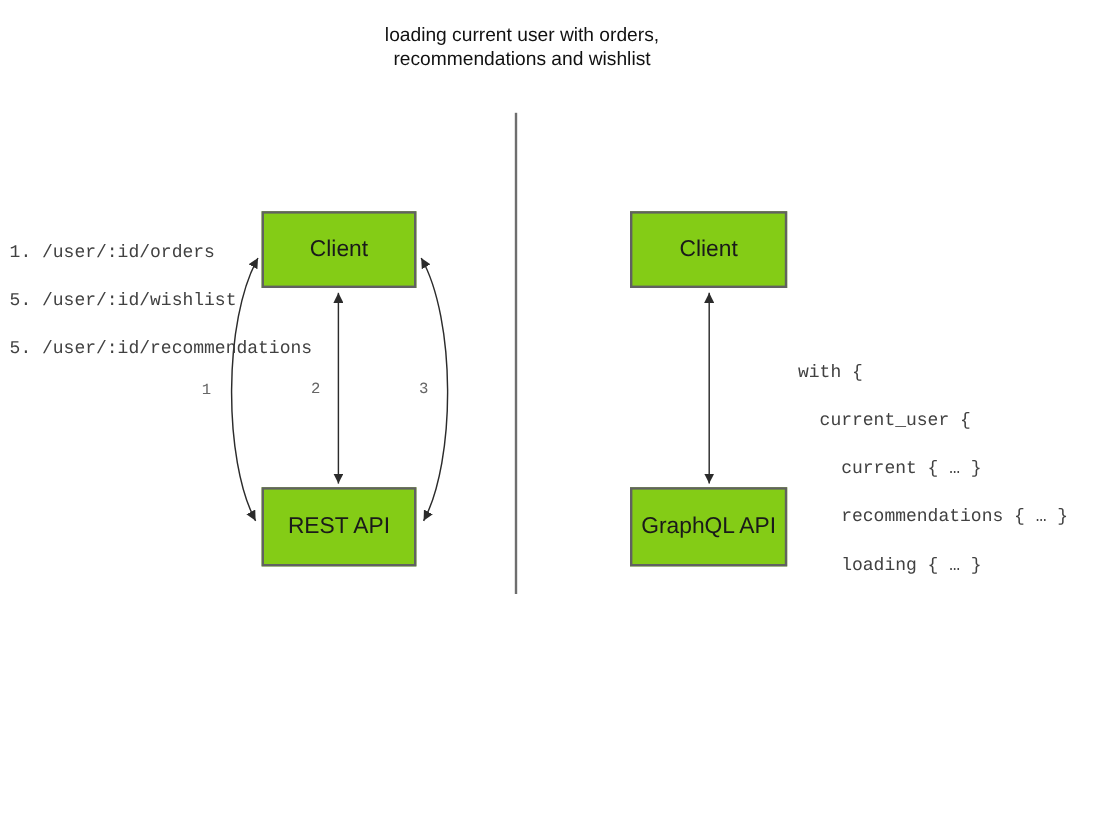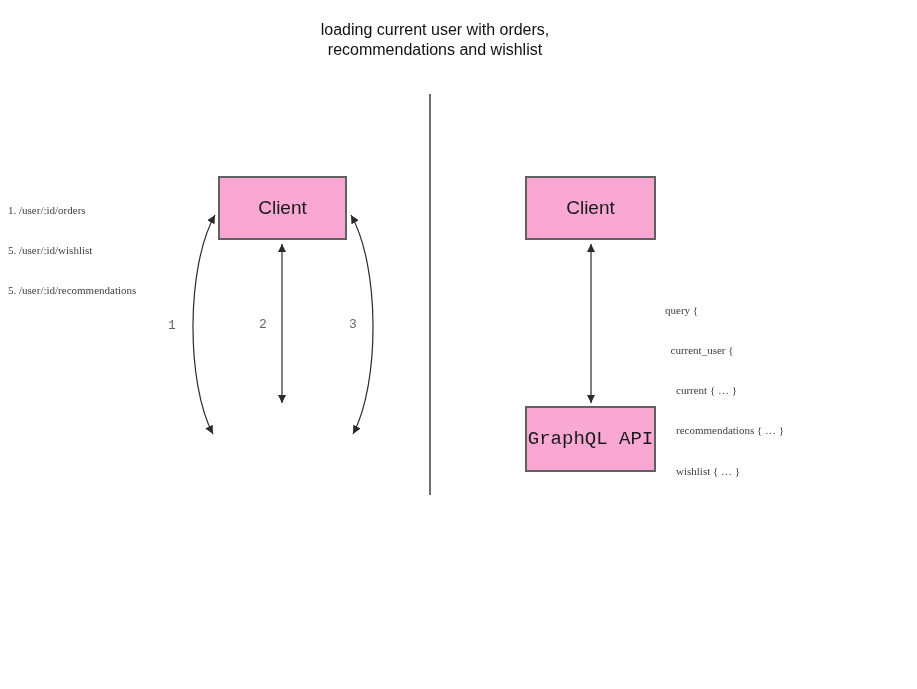--- a/index.html
+++ b/index.html
@@ -39,37 +39,37 @@
     left: 0;
     top: 0;
     width: 917px;
     height: 689px;
     pointer-events: none;
   }
   .node-box {
     position: absolute;
     width: 129px;
     height: 64px;
-    background: #f9a8d4;
+    background: #84cc16;
     border: 2px solid #616161;
     display: flex;
     align-items: center;
     justify-content: center;
     font-size: 19px;
     color: #1a1a1a;
     box-sizing: border-box;
   }
   .box-client-rest   { left: 218px; top: 176px; }
   .box-rest-api      { left: 218px; top: 406px; height: 66px; }
   .box-client-gql    { left: 525px; top: 176px; width: 131px; }
-  .box-graphql-api   { left: 525px; top: 406px; width: 131px; height: 66px; font-family: Liberation Mono, monospace; }
+  .box-graphql-api   { left: 525px; top: 406px; width: 131px; height: 66px; }
 
   .mono {
-    font-family: Liberation Serif, serif;
-    font-size: 11px;
+    font-family: Liberation Mono, monospace;
+    font-size: 15px;
     line-height: 13.4px;
     color: #414141;
     white-space: pre;
   }
   .endpoints {
     position: absolute;
     left: 8px;
     top: 177px;
   }
   .query-block {
@@ -115,36 +115,39 @@
   <div class="endpoints mono">
     <div>1. /user/:id/orders</div>
     <div>5. /user/:id/wishlist</div>
     <div>5. /user/:id/recommendations</div>
   </div>
 
   <div class="node-box box-client-rest">
     <span>Client</span>
   </div>
 
+  <div class="node-box box-rest-api">
+    <span>REST API</span>
+  </div>
 
   <div class="arrow-num num-1">1</div>
   <div class="arrow-num num-2">2</div>
   <div class="arrow-num num-3">3</div>
 
   <div class="node-box box-client-gql">
     <span>Client</span>
   </div>
 
   <div class="node-box box-graphql-api">
     <span>GraphQL API</span>
   </div>
 
   <div class="query-block mono">
-    <div>query {</div>
+    <div>with {</div>
     <div>  current_user {</div>
     <div>    current { … }</div>
     <div>    recommendations { … }</div>
-    <div>    wishlist { … }</div>
+    <div>    loading { … }</div>
     <div>  }</div>
     <div>}</div>
   </div>
 
 </div>
 
 </body></html>

